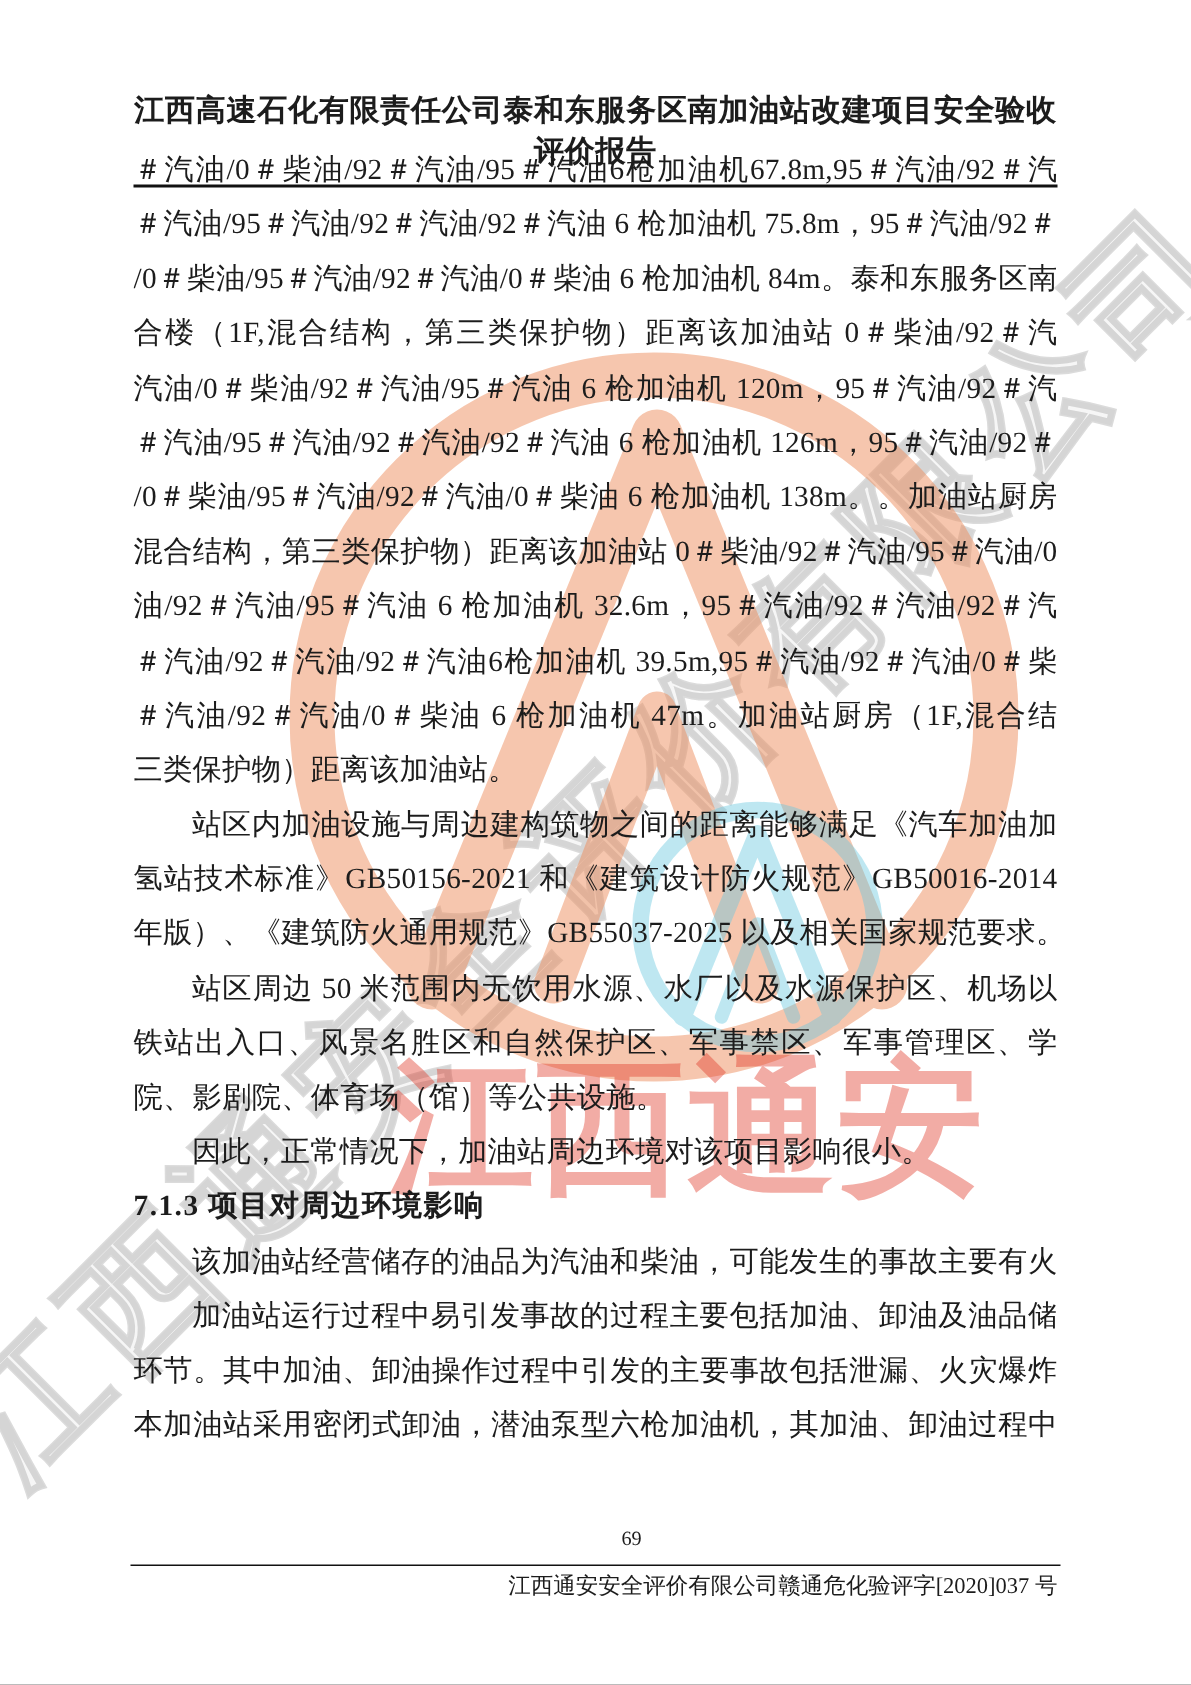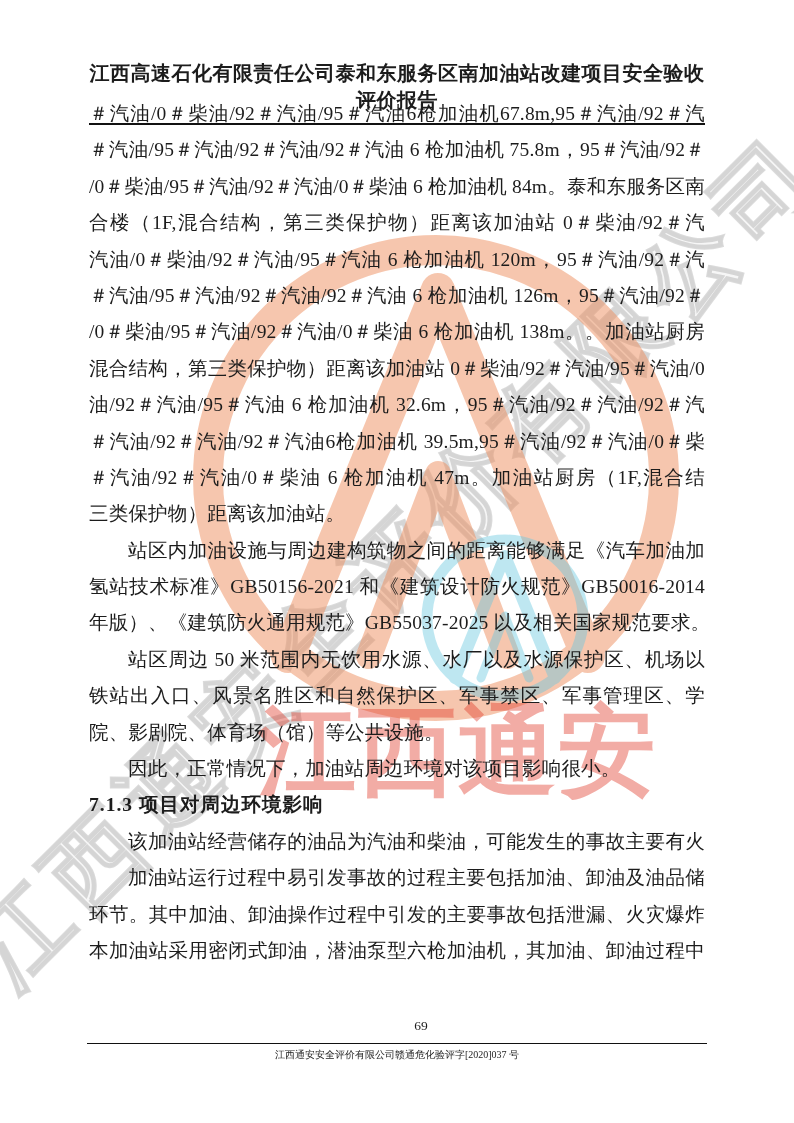--- a/index.html
+++ b/index.html
@@ -64,22 +64,22 @@
   .page-number {
     position:absolute; left:0; right:0; top:1018px; z-index:2;
     text-align:center; font-size:13.5px;margin-left:48px;
   }
   .footer-rule {
     position:absolute; left:87px; top:1043px; width:620px; z-index:2;
     border-top:1.6px solid #111;
   }
   .footer-row {
     position:absolute; left:89px; top:1048px; width:616px; z-index:2;
-    display:flex; justify-content:center;
-    font-size:10px;
+    display:flex; justify-content:flex-end;
+    font-size:15px;
   }
 </style>
 </head>
 <body>
 
 <div class="page">
 
   <div class="wm-layer">
     <div class="wm-diag-text">江西通安全评价有限公司</div>
     <svg class="wm-logo-orange" viewBox="0 0 520 520">

